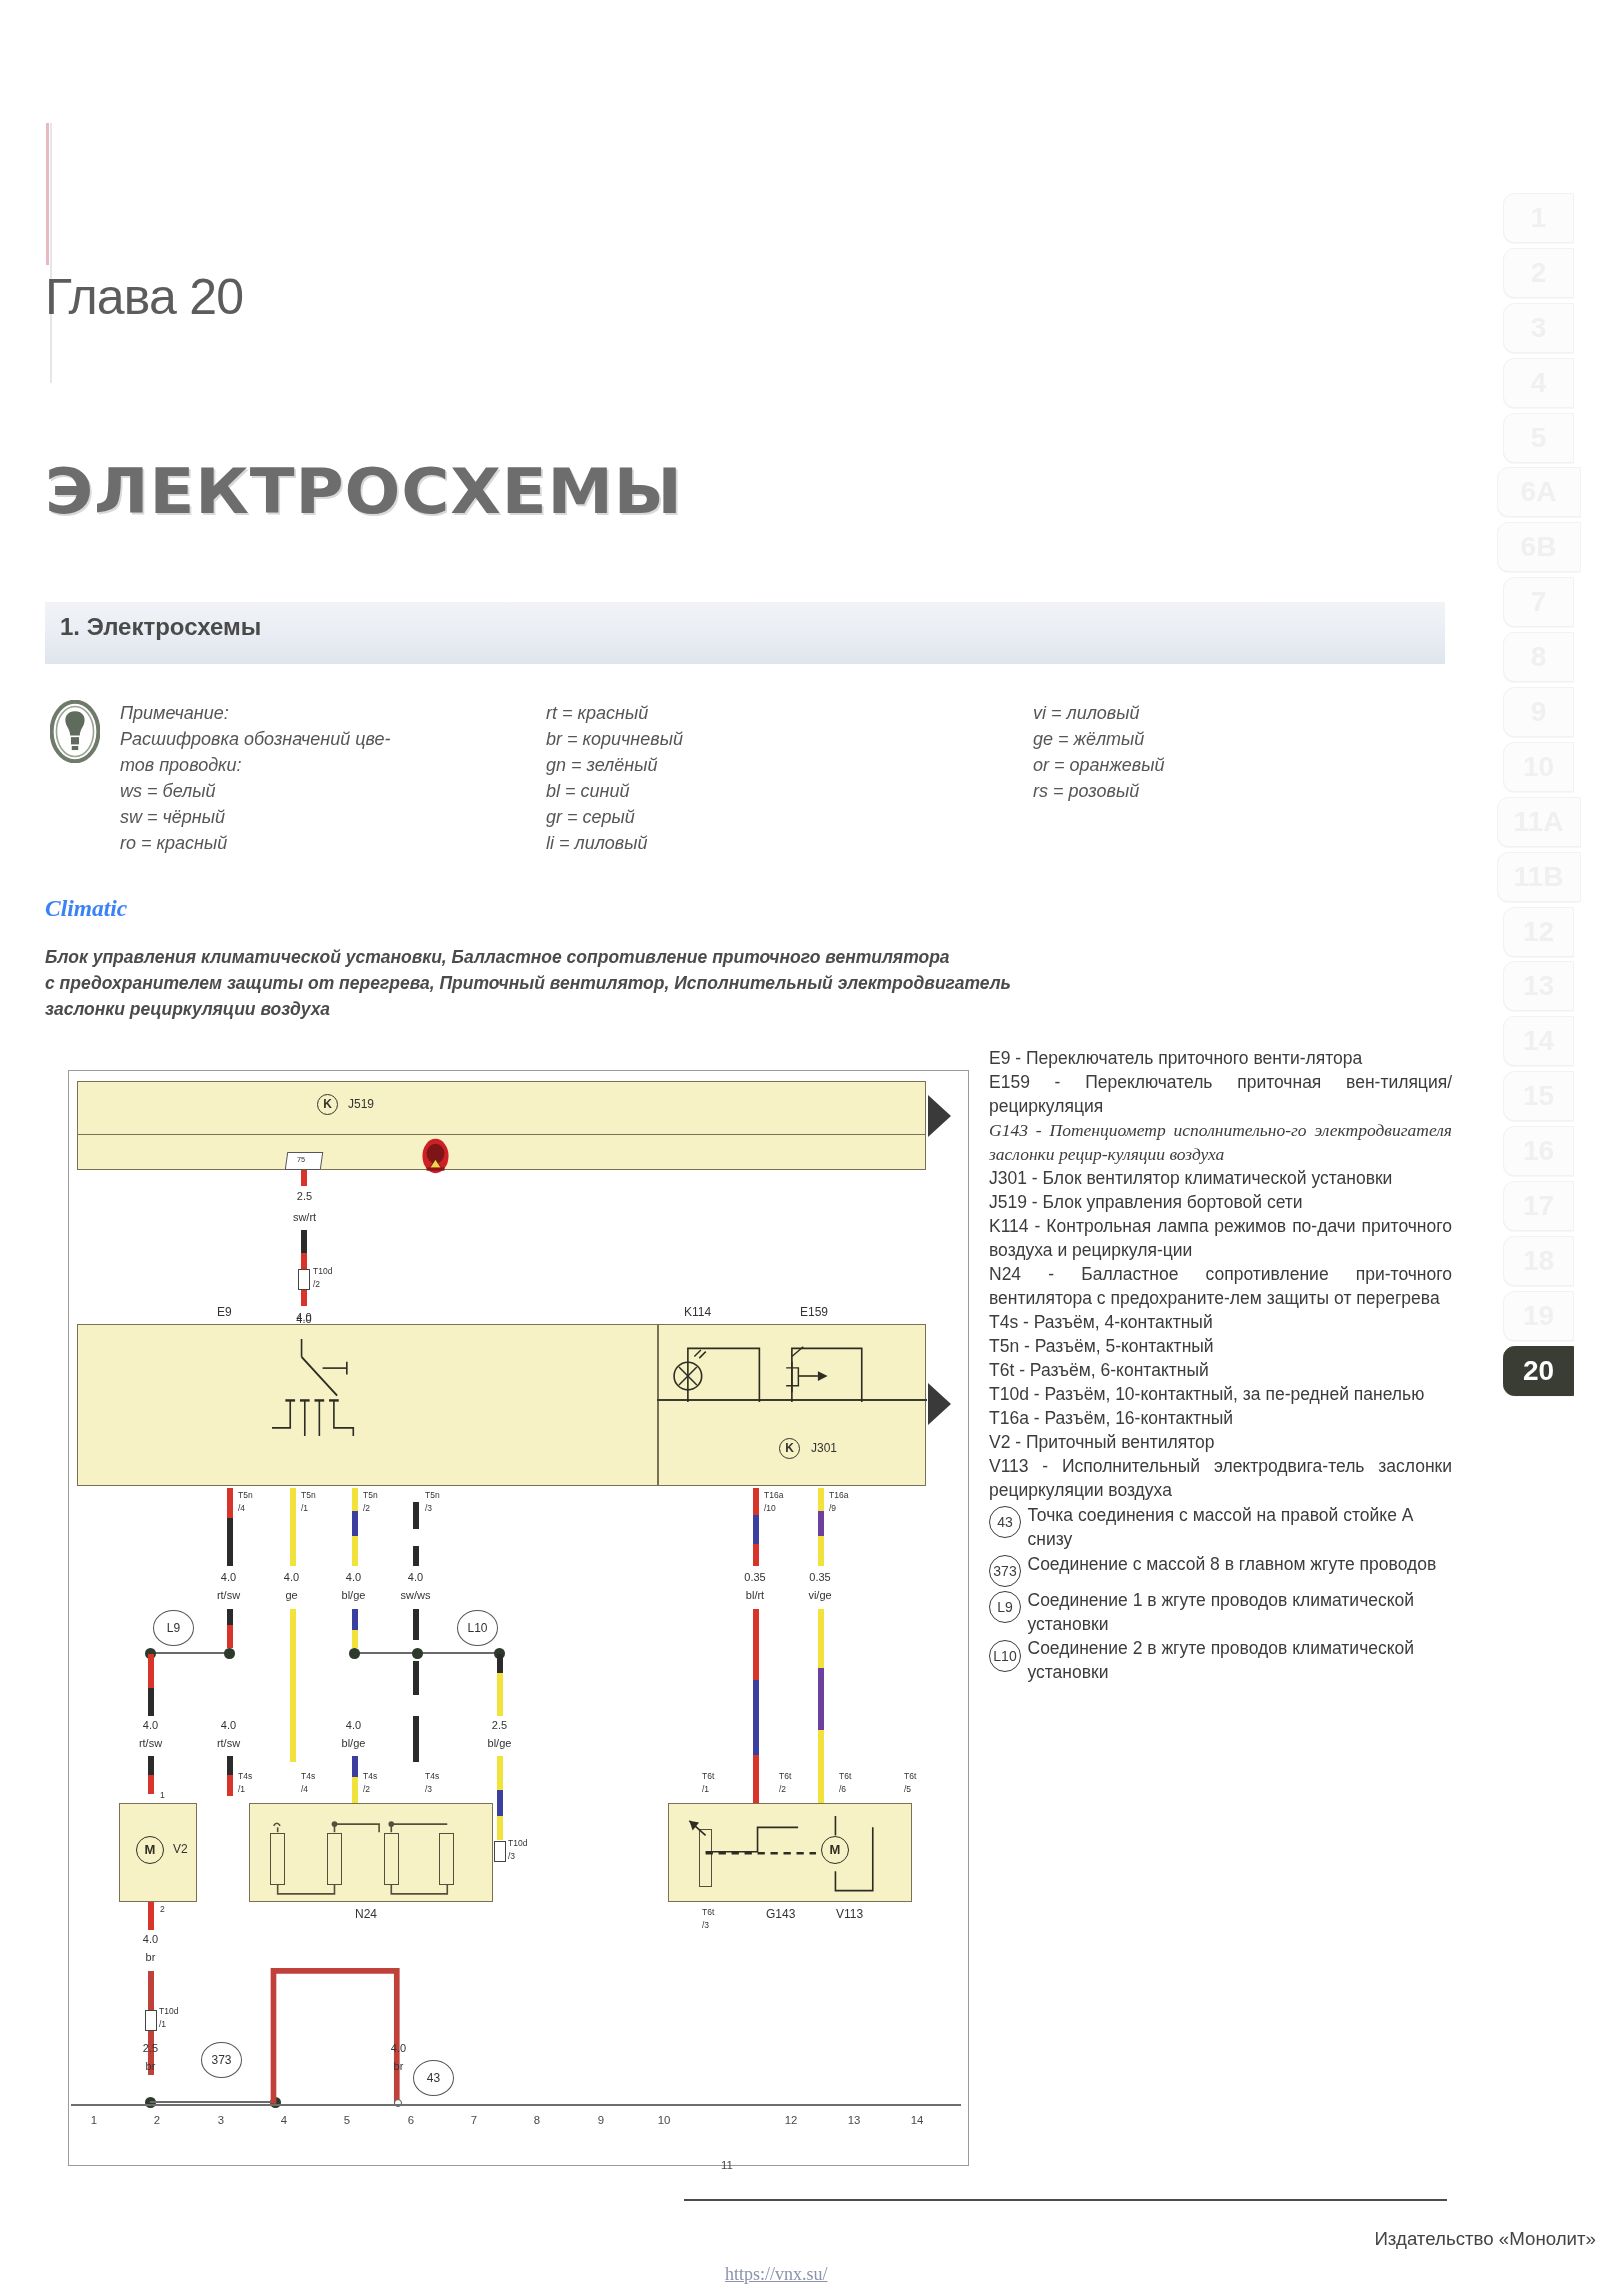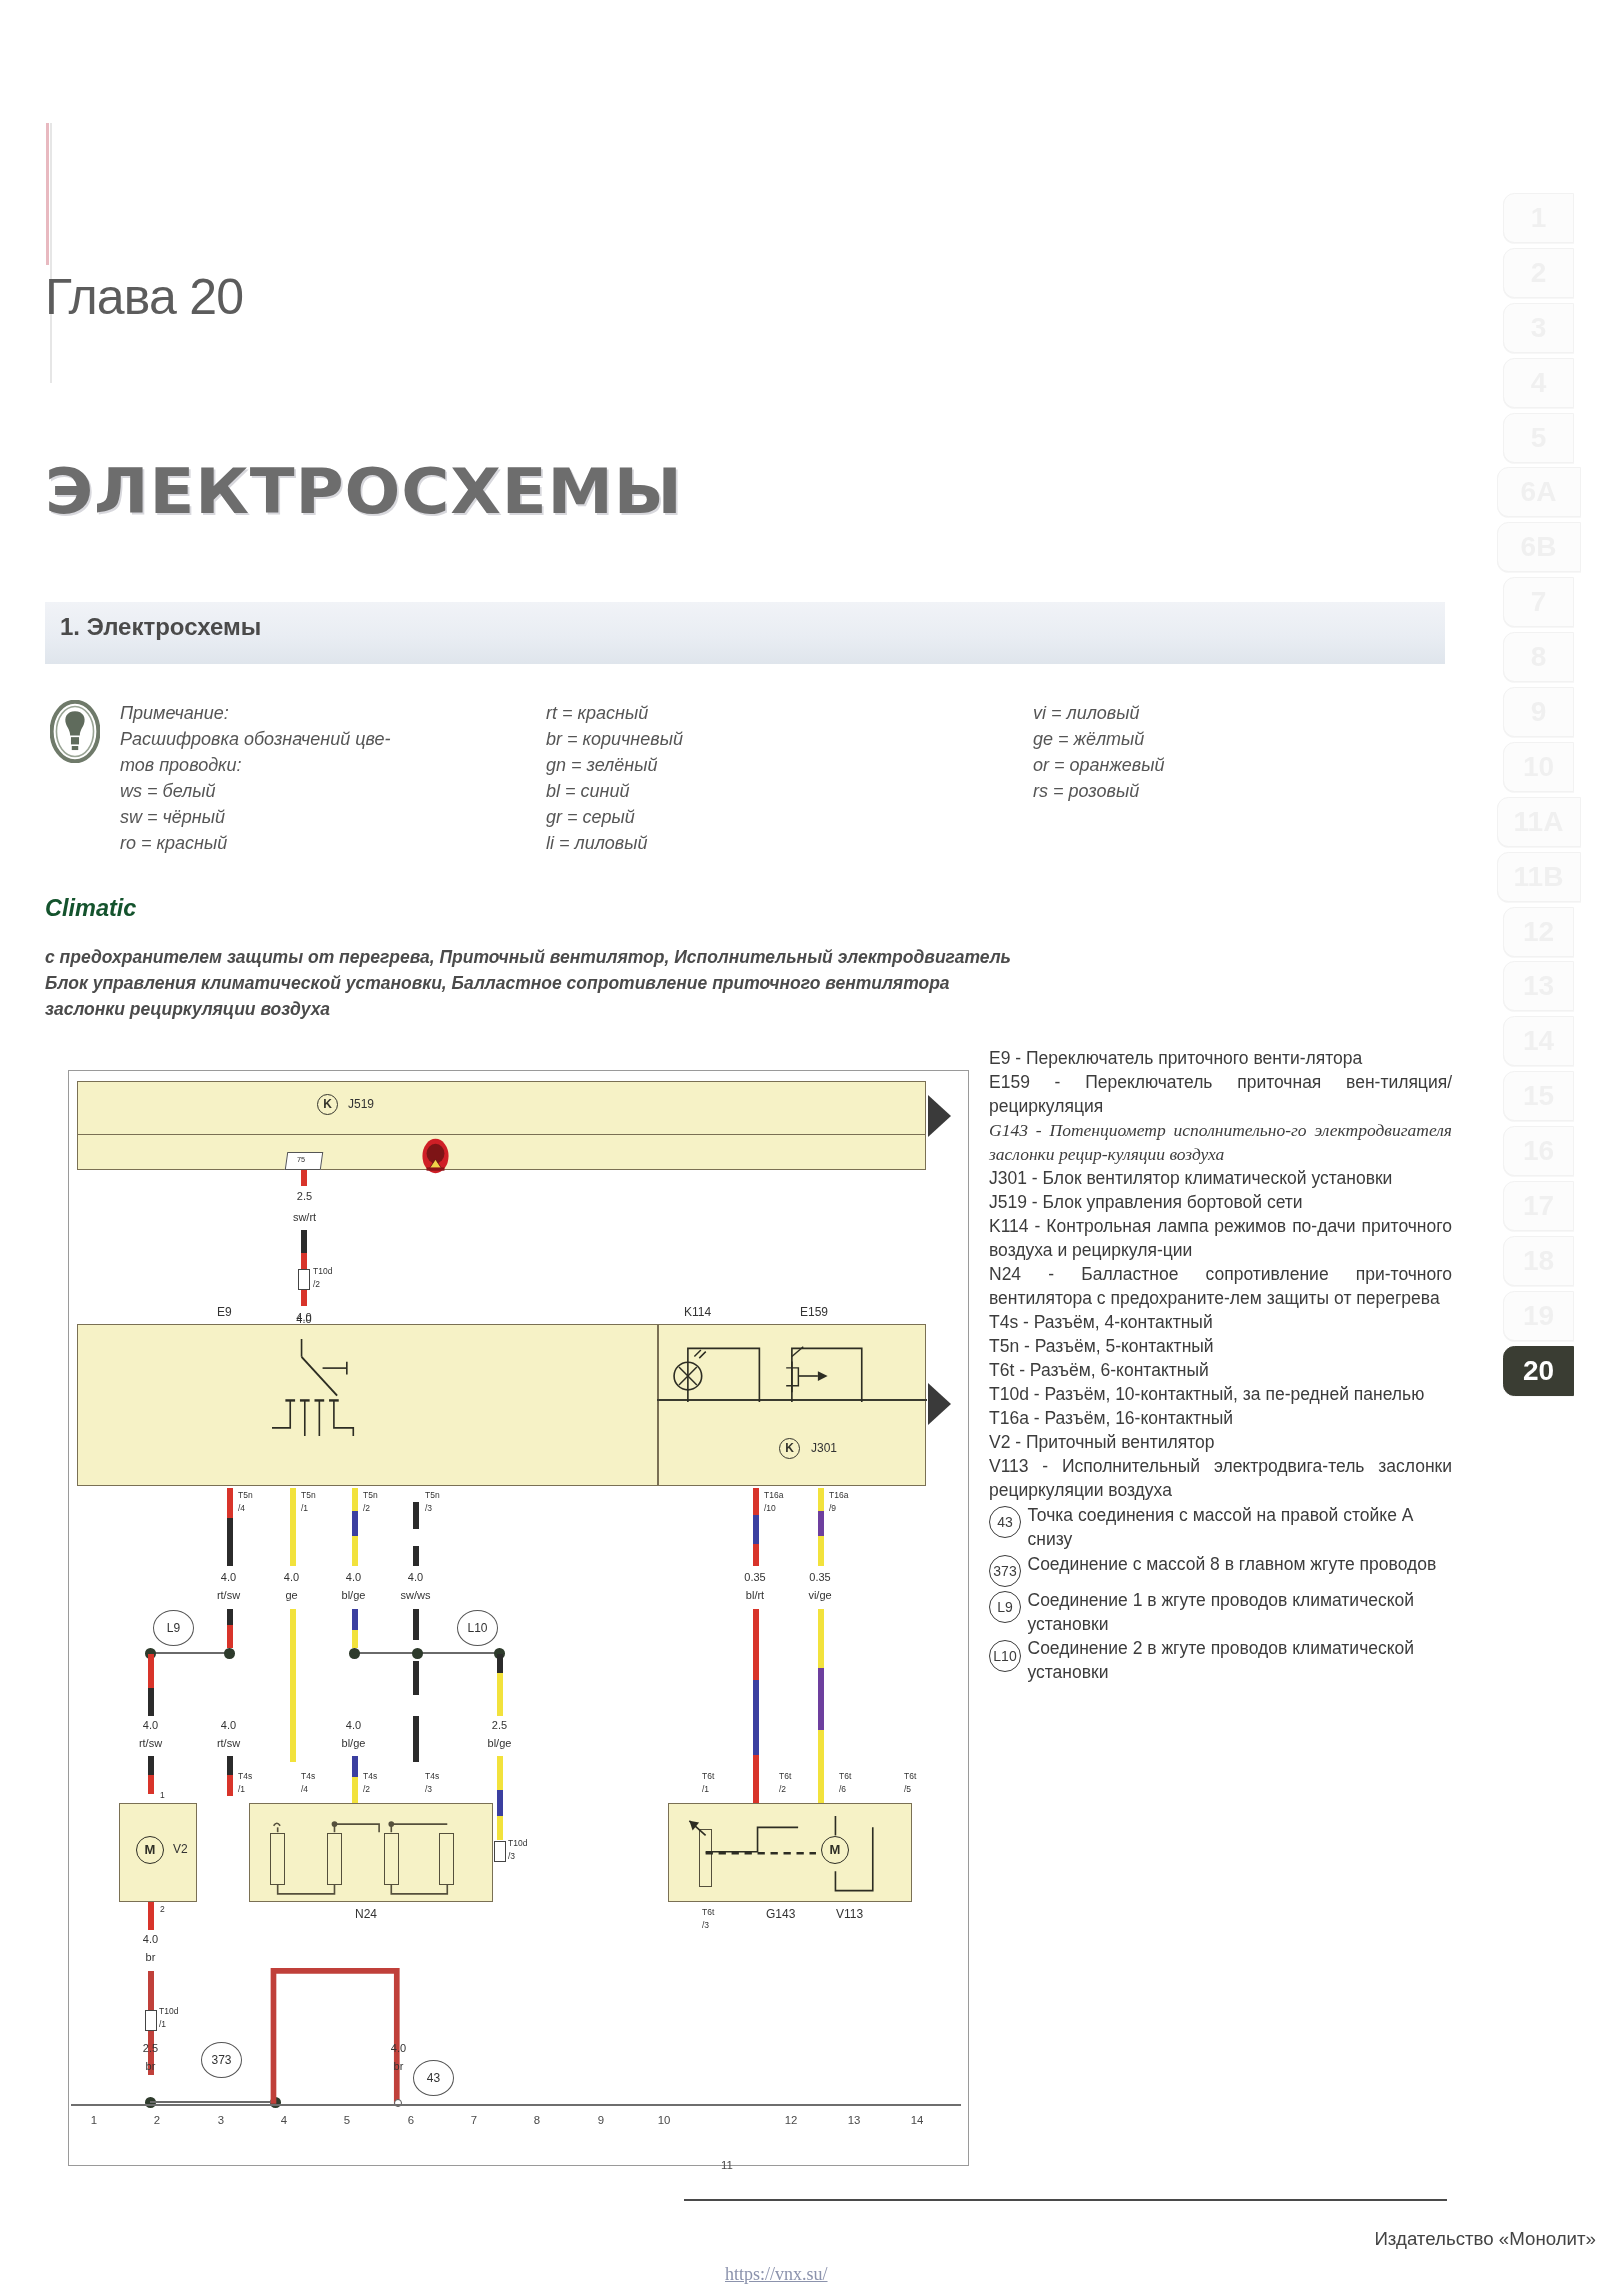--- a/index.html
+++ b/index.html
@@ -65,21 +65,21 @@
     font-size:18px; font-style:italic; color:#555; line-height:26px;
   }
   .note-col-3 {
     position:absolute; left:1033px; top:700px; width:268px;
     font-size:18px; font-style:italic; color:#555; line-height:26px;
   }
 
   
   .climatic {
     position:absolute; left:45px; top:895px;
-    font-size:23.5px; font-style:italic; font-weight:bold; color:#14532d;
+    font-size:23.5px; font-style:italic; font-weight:bold; color:#3b82f6;font-family:Liberation Serif, serif;
   }
   .climatic-desc {
     position:absolute; left:45px; top:944px; width:1315px;
     font-size:17.5px; font-style:italic; font-weight:bold; color:#4b4b4b;
     line-height:26px;
   }
 
   
   #diagram {
     position:absolute; left:68px; top:1070px; width:901px; height:1096px;
@@ -220,22 +220,22 @@
 
   <div class="note-col-3">
     <div>vi = лиловый</div>
     <div>ge = жёлтый</div>
     <div>or = оранжевый</div>
     <div>rs = розовый</div>
   </div>
 
   <div class="climatic">Climatic</div>
   <div class="climatic-desc">
+    <div>Блок управления климатической установки, Балластное сопротивление приточного вентилятора</div>
     <div>с предохранителем защиты от перегрева, Приточный вентилятор, Исполнительный электродвигатель</div>
-    <div>Блок управления климатической установки, Балластное сопротивление приточного вентилятора</div>
     <div>заслонки рециркуляции воздуха</div>
   </div>
 
   <div id="diagram">
 
     <div class="yellow j519-bar"></div>
     <div class="yellow j519-bar2"></div>
     <div class="arrow-r" style="left:859px; top:24px;"></div>
     <div class="kcircle" style="left:248px; top:23px;">K</div>
     <div class="lbl" style="left:279px; top:26px;">J519</div>

